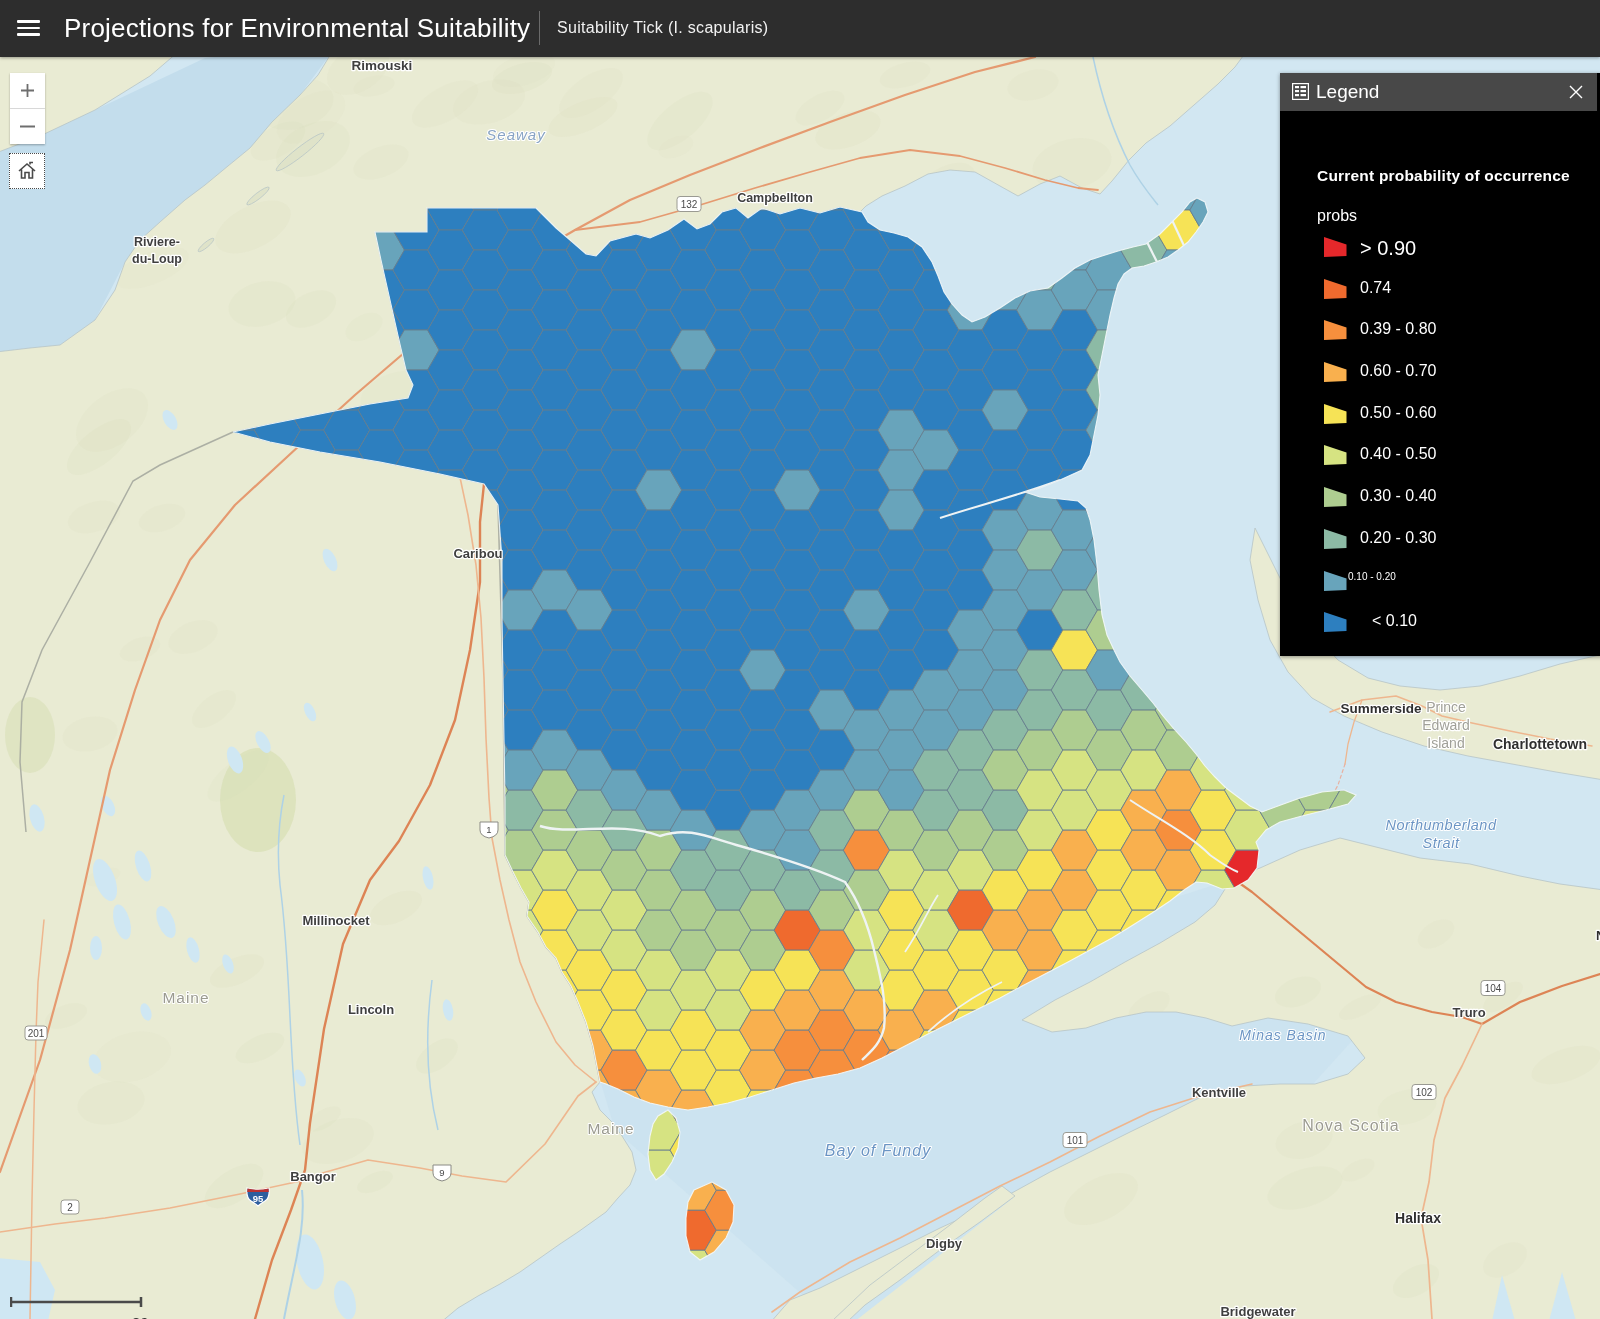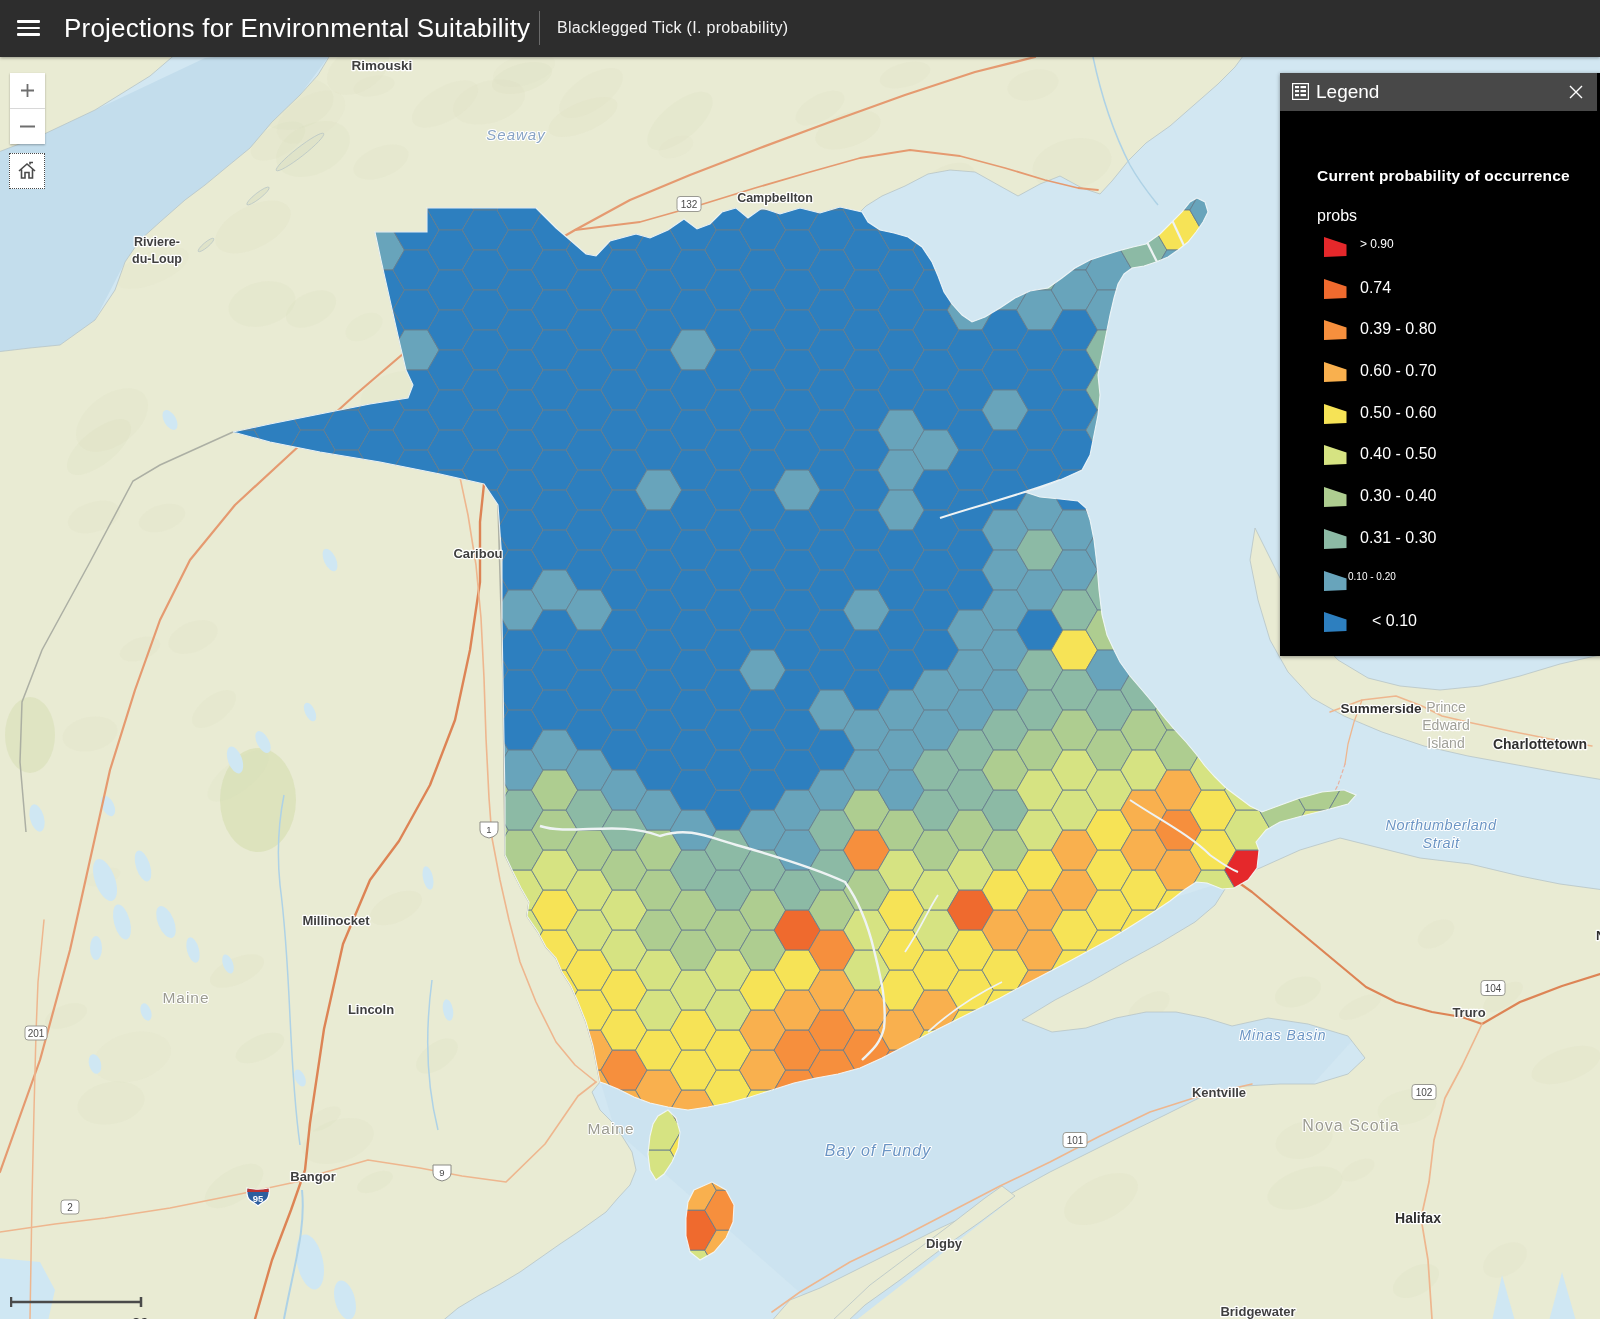--- a/index.html
+++ b/index.html
@@ -722,21 +722,21 @@
     </g>
 </svg>
 <div id="hdr">
   <div class="burger">
       <span></span>
       <span></span>
       <span></span>
     </div>
   <div id="title">Projections for Environmental Suitability</div>
   <div id="sep"></div>
-  <div id="subtitle">Blacklegged Tick (I. probability)</div>
+  <div id="subtitle">Suitability Tick (I. scapularis)</div>
 </div>
 <div id="legend">
   <div id="leghdr">
     <svg style="position:absolute;left:12px;top:10px" width="17" height="17" viewBox="0 0 17 17">
       <rect x="0.5" y="0.5" width="16" height="16" fill="none" stroke="#fff" stroke-width="1.4"></rect>
       <rect x="3" y="3" width="4" height="2.2" fill="#fff"></rect>
         <rect x="8.5" y="3" width="5.5" height="2.2" fill="#fff"></rect>
       <rect x="3" y="7" width="4" height="2.2" fill="#fff"></rect>
         <rect x="8.5" y="7" width="5.5" height="2.2" fill="#fff"></rect>
       <rect x="3" y="11" width="4" height="2.2" fill="#fff"></rect>
@@ -746,21 +746,21 @@
     <svg class="x" style="position:absolute;right:13px;top:11px" width="16" height="16">
         <path d="M2 2 L14 14 M14 2 L2 14" stroke="#fff" stroke-width="1.4"></path>
       </svg>
   </div>
   <div id="legbody">
     <div style="position:absolute;left:37px;top:36px;font-size:15.5px;font-weight:bold;letter-spacing:0.2px;">Current probability of occurrence</div>
     <div style="position:absolute;left:37px;top:76px;font-size:16px;">probs</div>
     <div style="position:absolute;left:44px;top:104px;width:25px;height:23px"><svg width="25" height="23">
           <path d="M0 2 L22.5 9.5 L22.5 21 L0 22 Z" fill="#e5282b"></path>
         </svg></div>
-      <div style="position:absolute;left:80px;top:106px;font-size:12px;color:#fff">&gt; 0.90</div>
+      <div style="position:absolute;left:80px;top:106px;font-size:20px;color:#fff">&gt; 0.90</div>
 <div style="position:absolute;left:44px;top:146px;width:25px;height:23px"><svg width="25" height="23">
           <path d="M0 2 L22.5 9.5 L22.5 21 L0 22 Z" fill="#ef6a2e"></path>
         </svg></div>
       <div style="position:absolute;left:80px;top:148px;font-size:16px;color:#fff">0.74</div>
 <div style="position:absolute;left:44px;top:187px;width:25px;height:23px"><svg width="25" height="23">
           <path d="M0 2 L22.5 9.5 L22.5 21 L0 22 Z" fill="#f68f3d"></path>
         </svg></div>
       <div style="position:absolute;left:80px;top:189px;font-size:16px;color:#fff">0.39 - 0.80</div>
 <div style="position:absolute;left:44px;top:229px;width:25px;height:23px"><svg width="25" height="23">
           <path d="M0 2 L22.5 9.5 L22.5 21 L0 22 Z" fill="#f9b04e"></path>
@@ -774,21 +774,21 @@
           <path d="M0 2 L22.5 9.5 L22.5 21 L0 22 Z" fill="#d6e382"></path>
         </svg></div>
       <div style="position:absolute;left:80px;top:314px;font-size:16px;color:#fff">0.40 - 0.50</div>
 <div style="position:absolute;left:44px;top:354px;width:25px;height:23px"><svg width="25" height="23">
           <path d="M0 2 L22.5 9.5 L22.5 21 L0 22 Z" fill="#aecd90"></path>
         </svg></div>
       <div style="position:absolute;left:80px;top:356px;font-size:16px;color:#fff">0.30 - 0.40</div>
 <div style="position:absolute;left:44px;top:396px;width:25px;height:23px"><svg width="25" height="23">
           <path d="M0 2 L22.5 9.5 L22.5 21 L0 22 Z" fill="#8cbaa5"></path>
         </svg></div>
-      <div style="position:absolute;left:80px;top:398px;font-size:16px;color:#fff">0.31 - 0.30</div>
+      <div style="position:absolute;left:80px;top:398px;font-size:16px;color:#fff">0.20 - 0.30</div>
 <div style="position:absolute;left:44px;top:438px;width:25px;height:23px"><svg width="25" height="23">
           <path d="M0 2 L22.5 9.5 L22.5 21 L0 22 Z" fill="#68a4bb"></path>
         </svg></div>
       <div style="position:absolute;left:68px;top:440px;font-size:10px;color:#fff">0.10 - 0.20</div>
 <div style="position:absolute;left:44px;top:479px;width:25px;height:23px"><svg width="25" height="23">
           <path d="M0 2 L22.5 9.5 L22.5 21 L0 22 Z" fill="#2d7fbf"></path>
         </svg></div>
       <div style="position:absolute;left:92px;top:481px;font-size:16px;color:#fff">&lt; 0.10</div>
   </div>
 </div>

